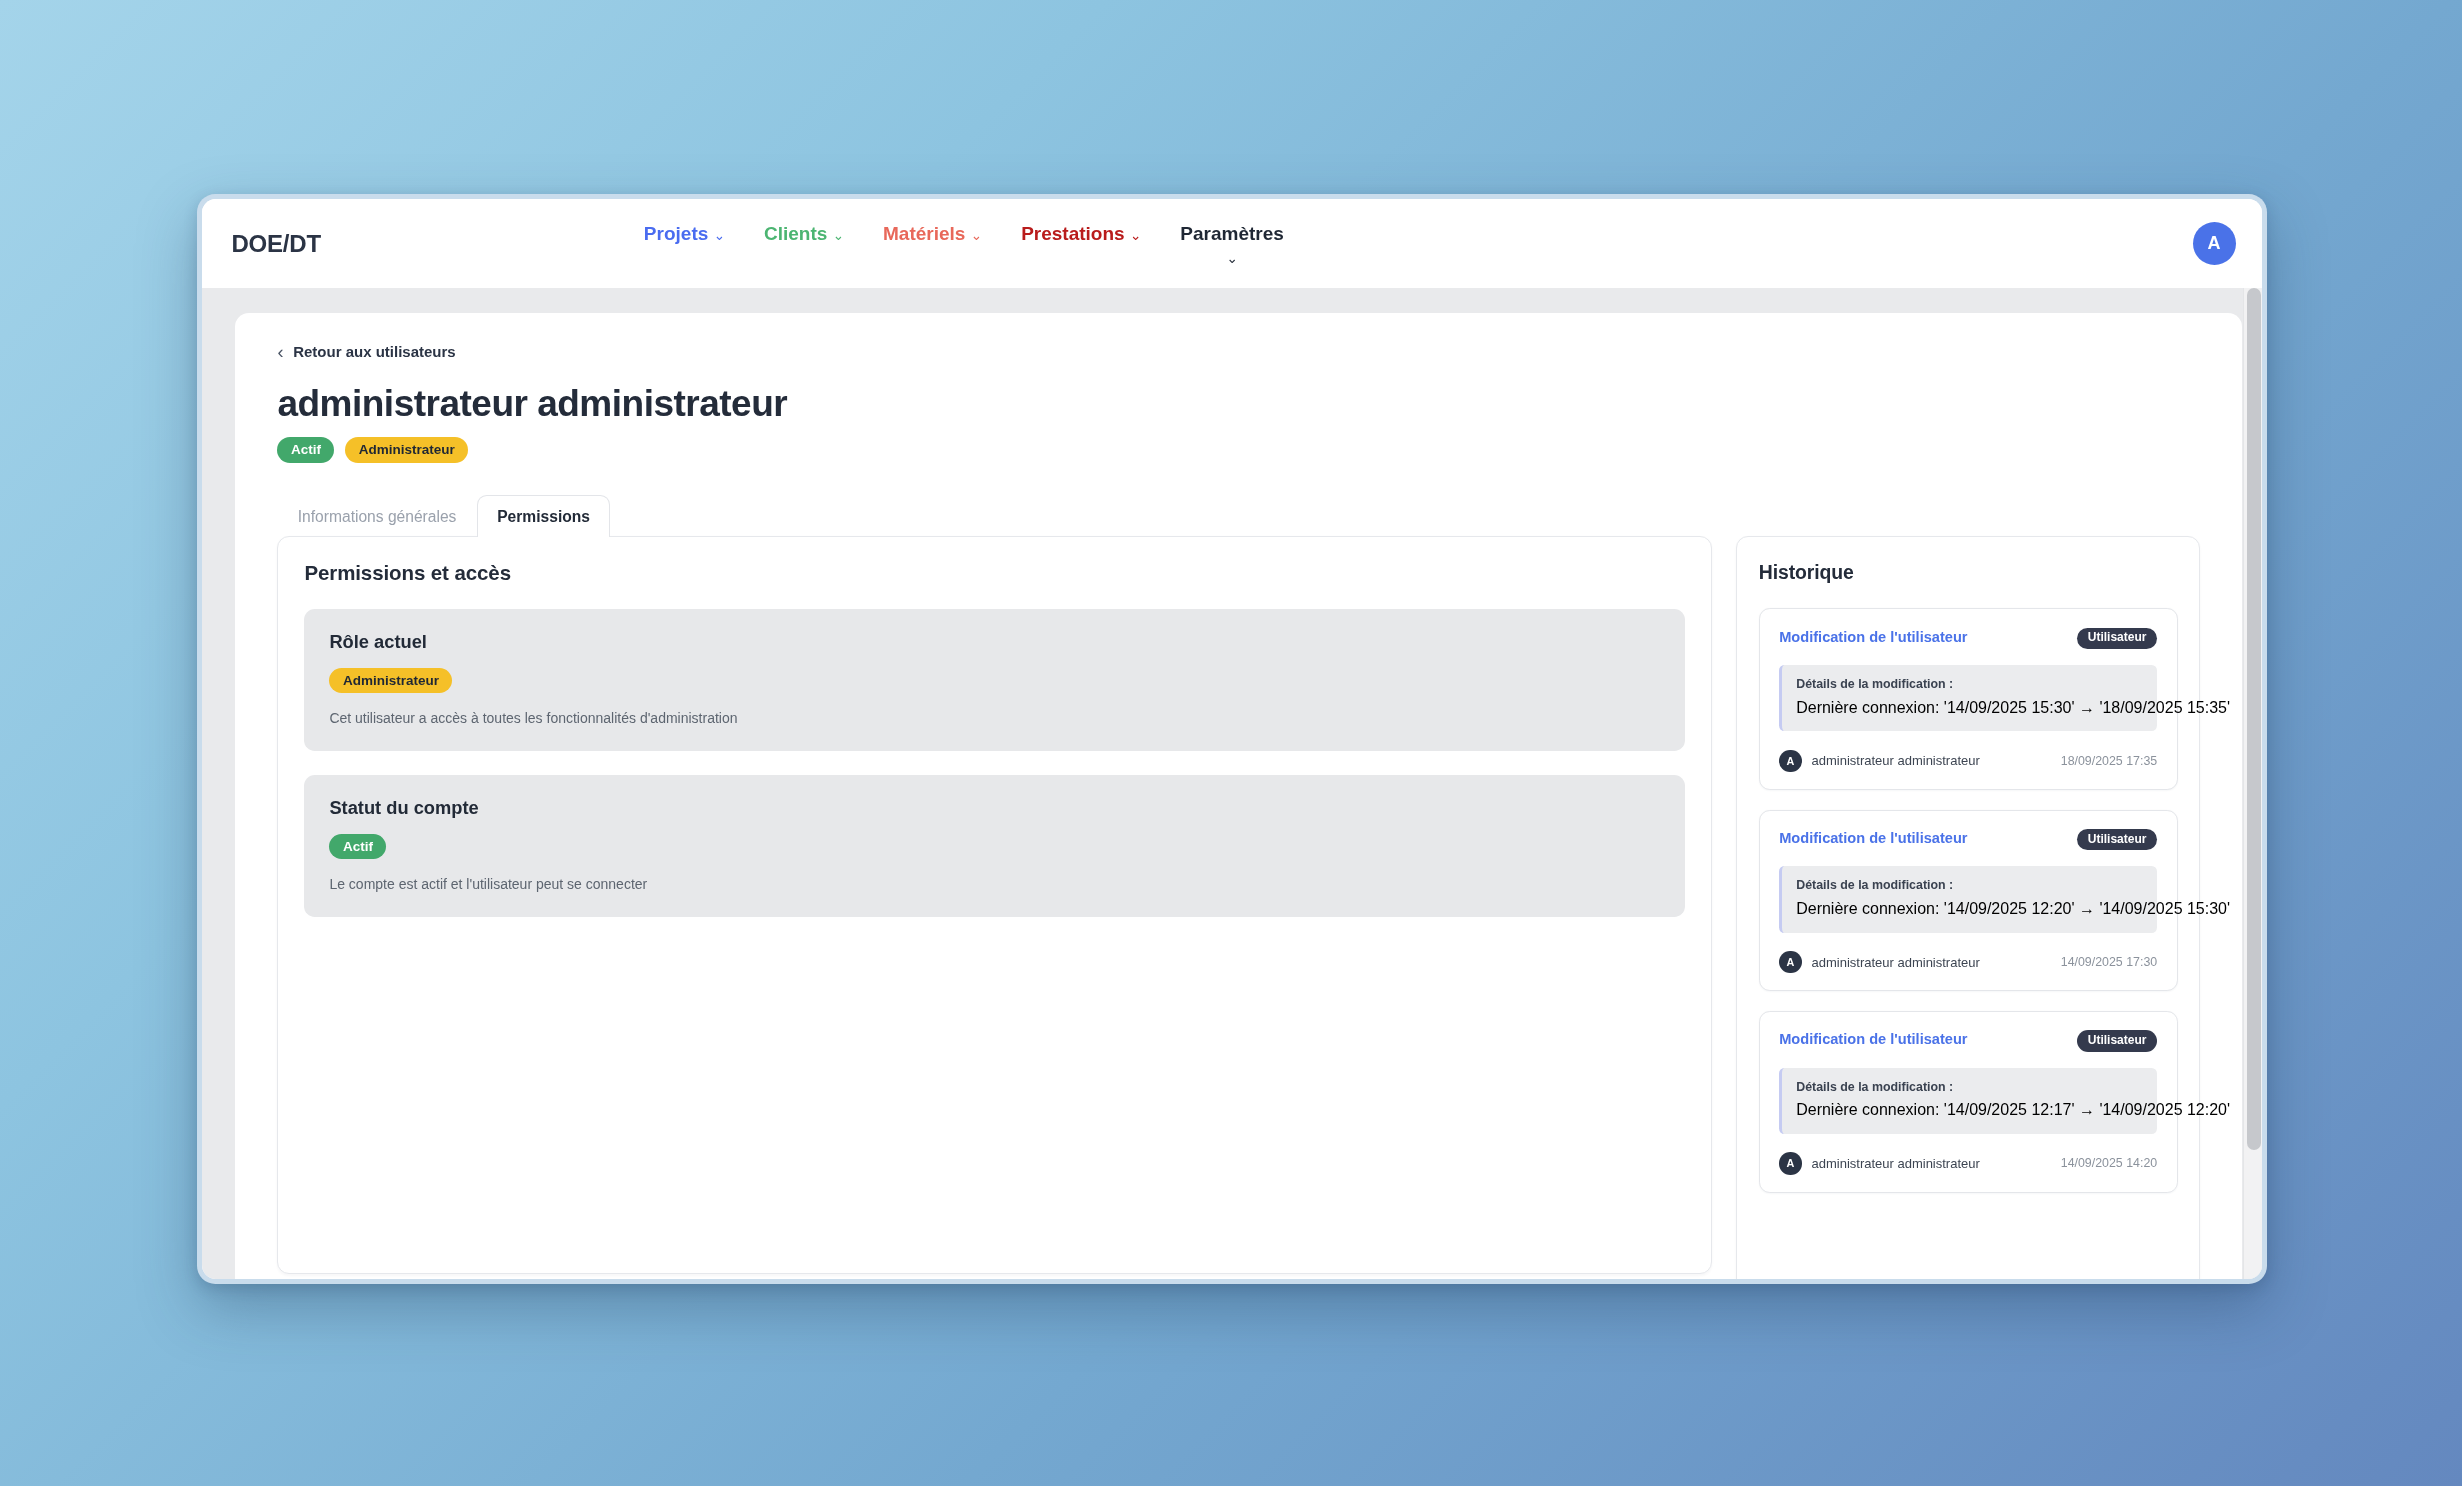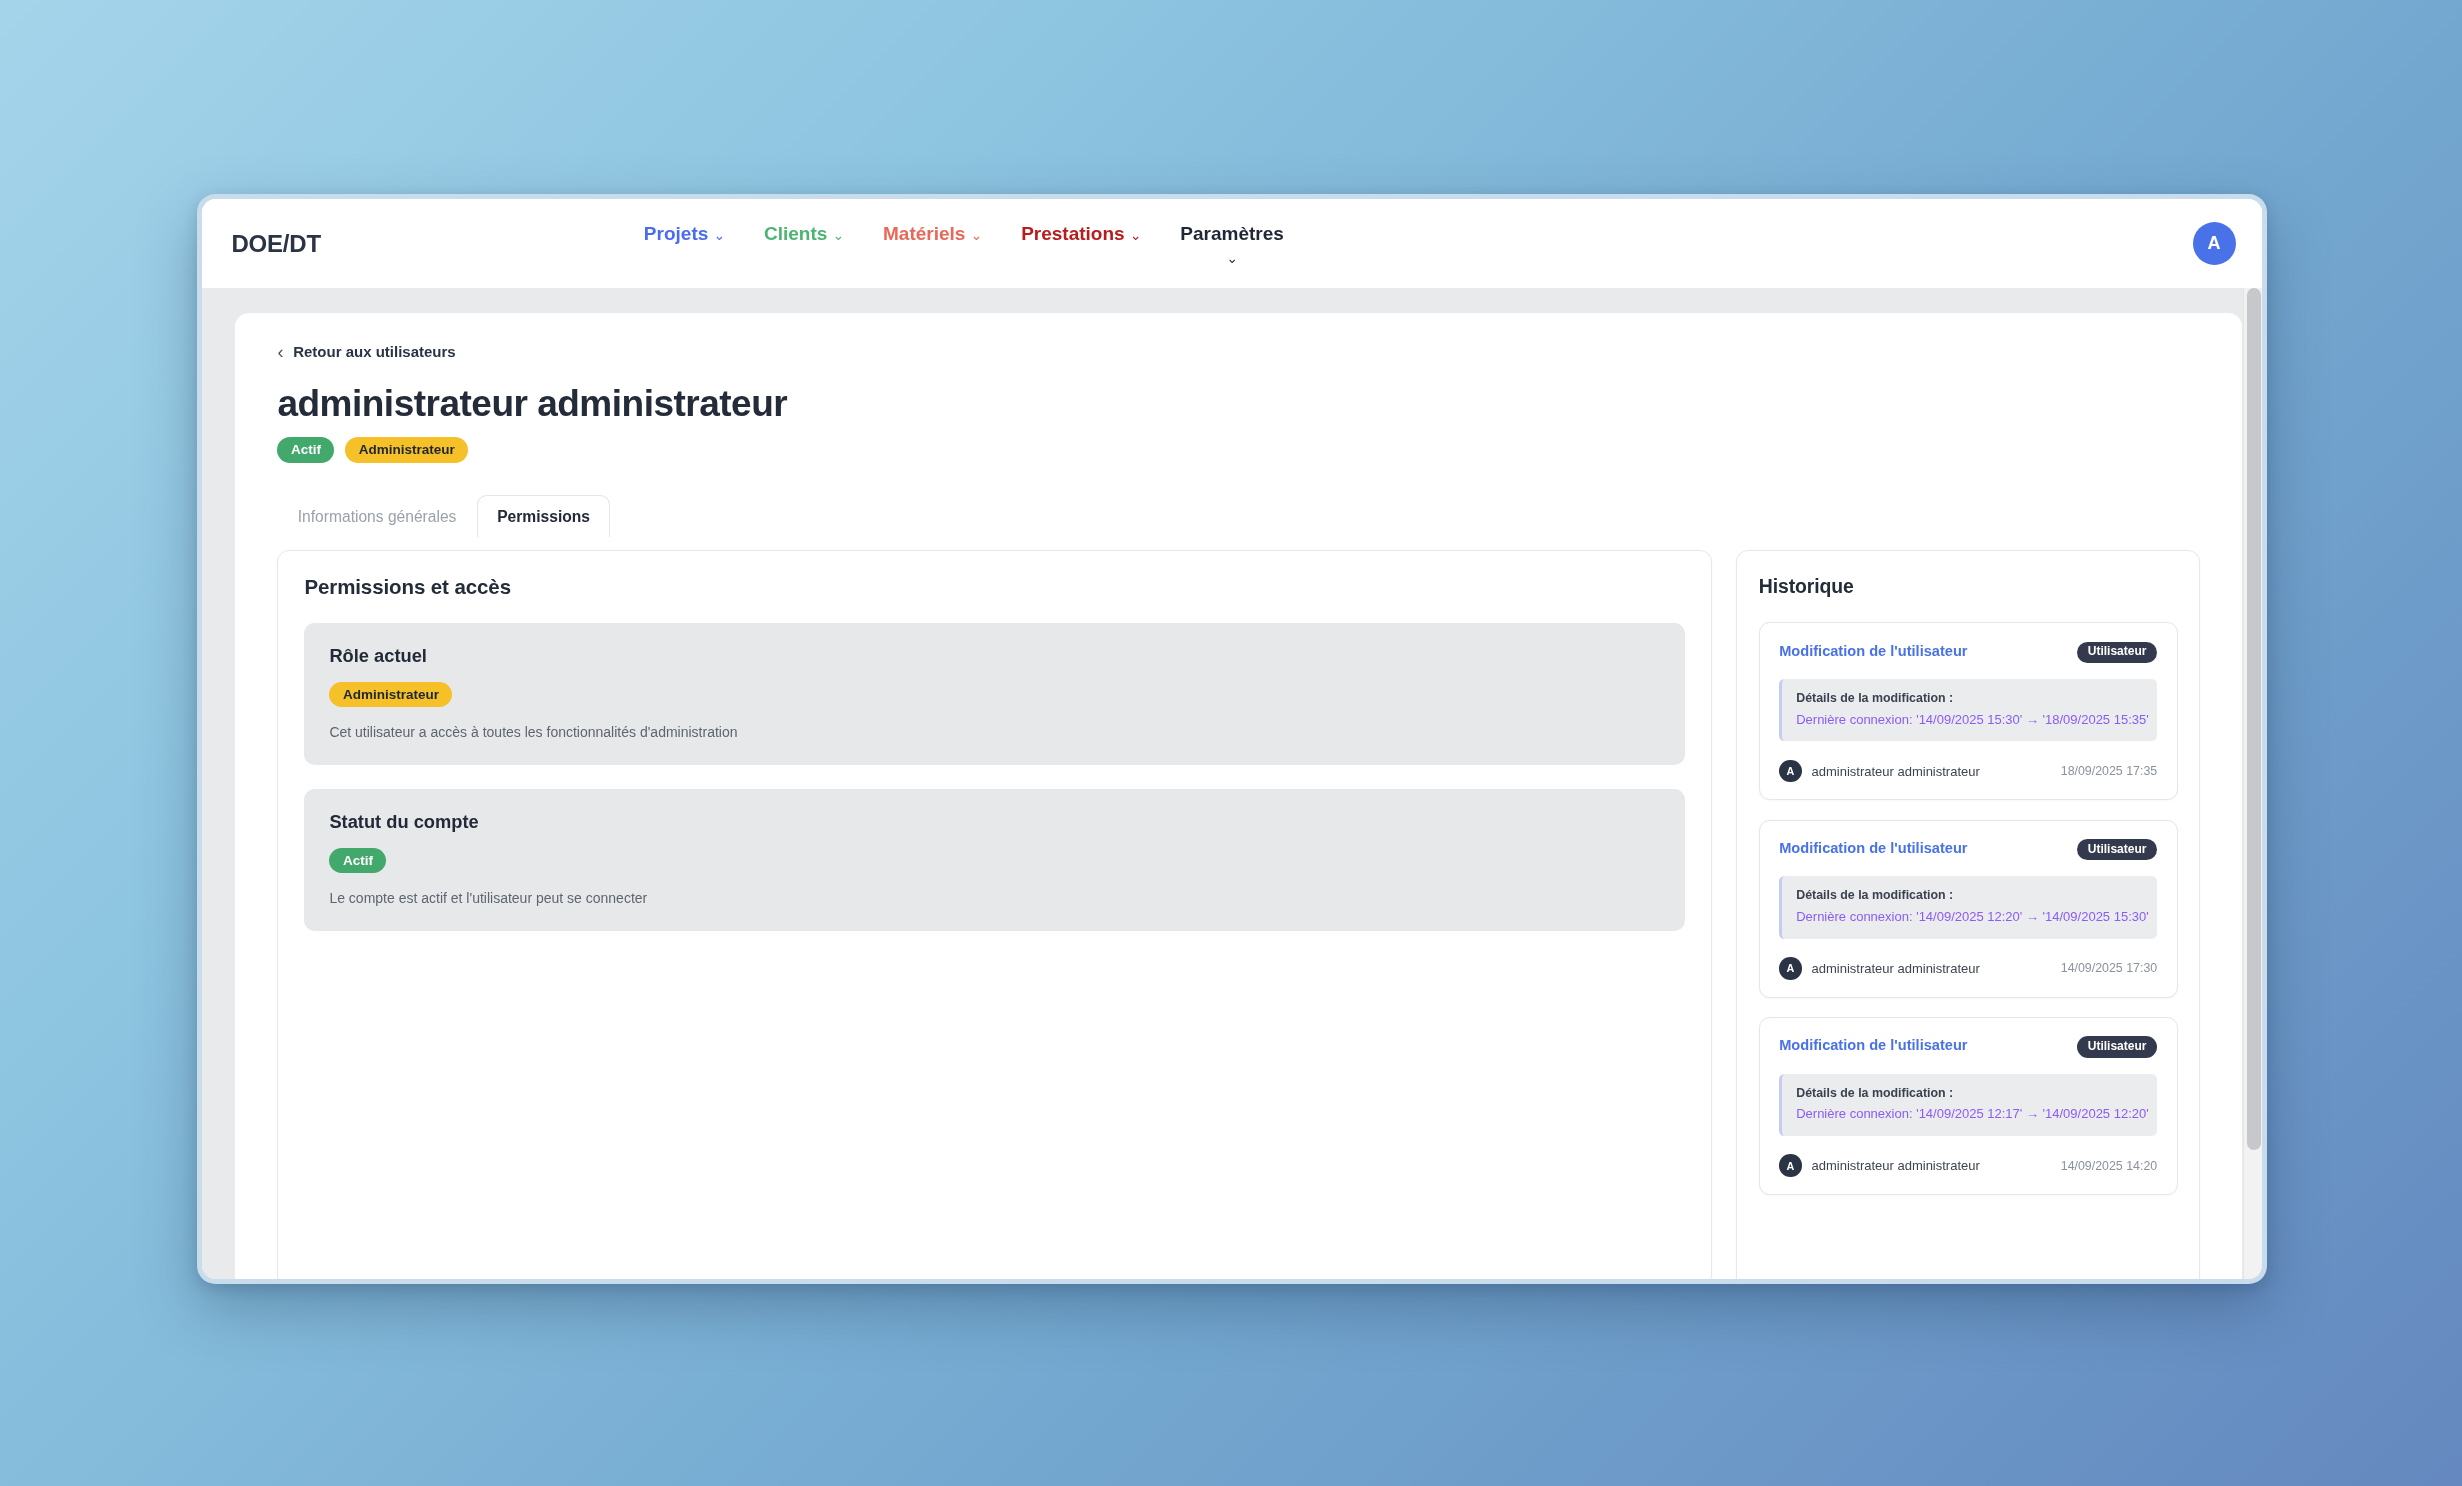--- a/index.html
+++ b/index.html
@@ -210,21 +210,21 @@
     color: #222a37;
     font-weight: bold;
     background: #ffffff;
     border-color: #e3e5e9;
   }
 
   
   .columns {
     display: flex;
     gap: 24px;
-    margin-top: 14px;
+    margin-top: 0;
     align-items: flex-start;
   }
 
   .panel {
     background: #ffffff;
     border: 0.5px solid #e6e8ec;
     border-radius: 12px;
     box-shadow: 0 1.1px 2.7px rgba(24,40,70,0.035);
   }
 
@@ -313,22 +313,22 @@
   }
 
   .history-detail-label {
     font-size: 12.4px;
     font-weight: bold;
     color: #3a4250;
     margin-bottom: 6.5px;
   }
 
   .history-detail-value {
-    font-size: 13px;
-    color: #8b5cf6;
+    font-size: 16px;
+    color: #000000;
     line-height: 1.3;
     white-space: nowrap;
   }
 
   .history-foot {
     display: flex;
     align-items: center;
     margin-top: 18.3px;
     gap: 9.7px;
   }

